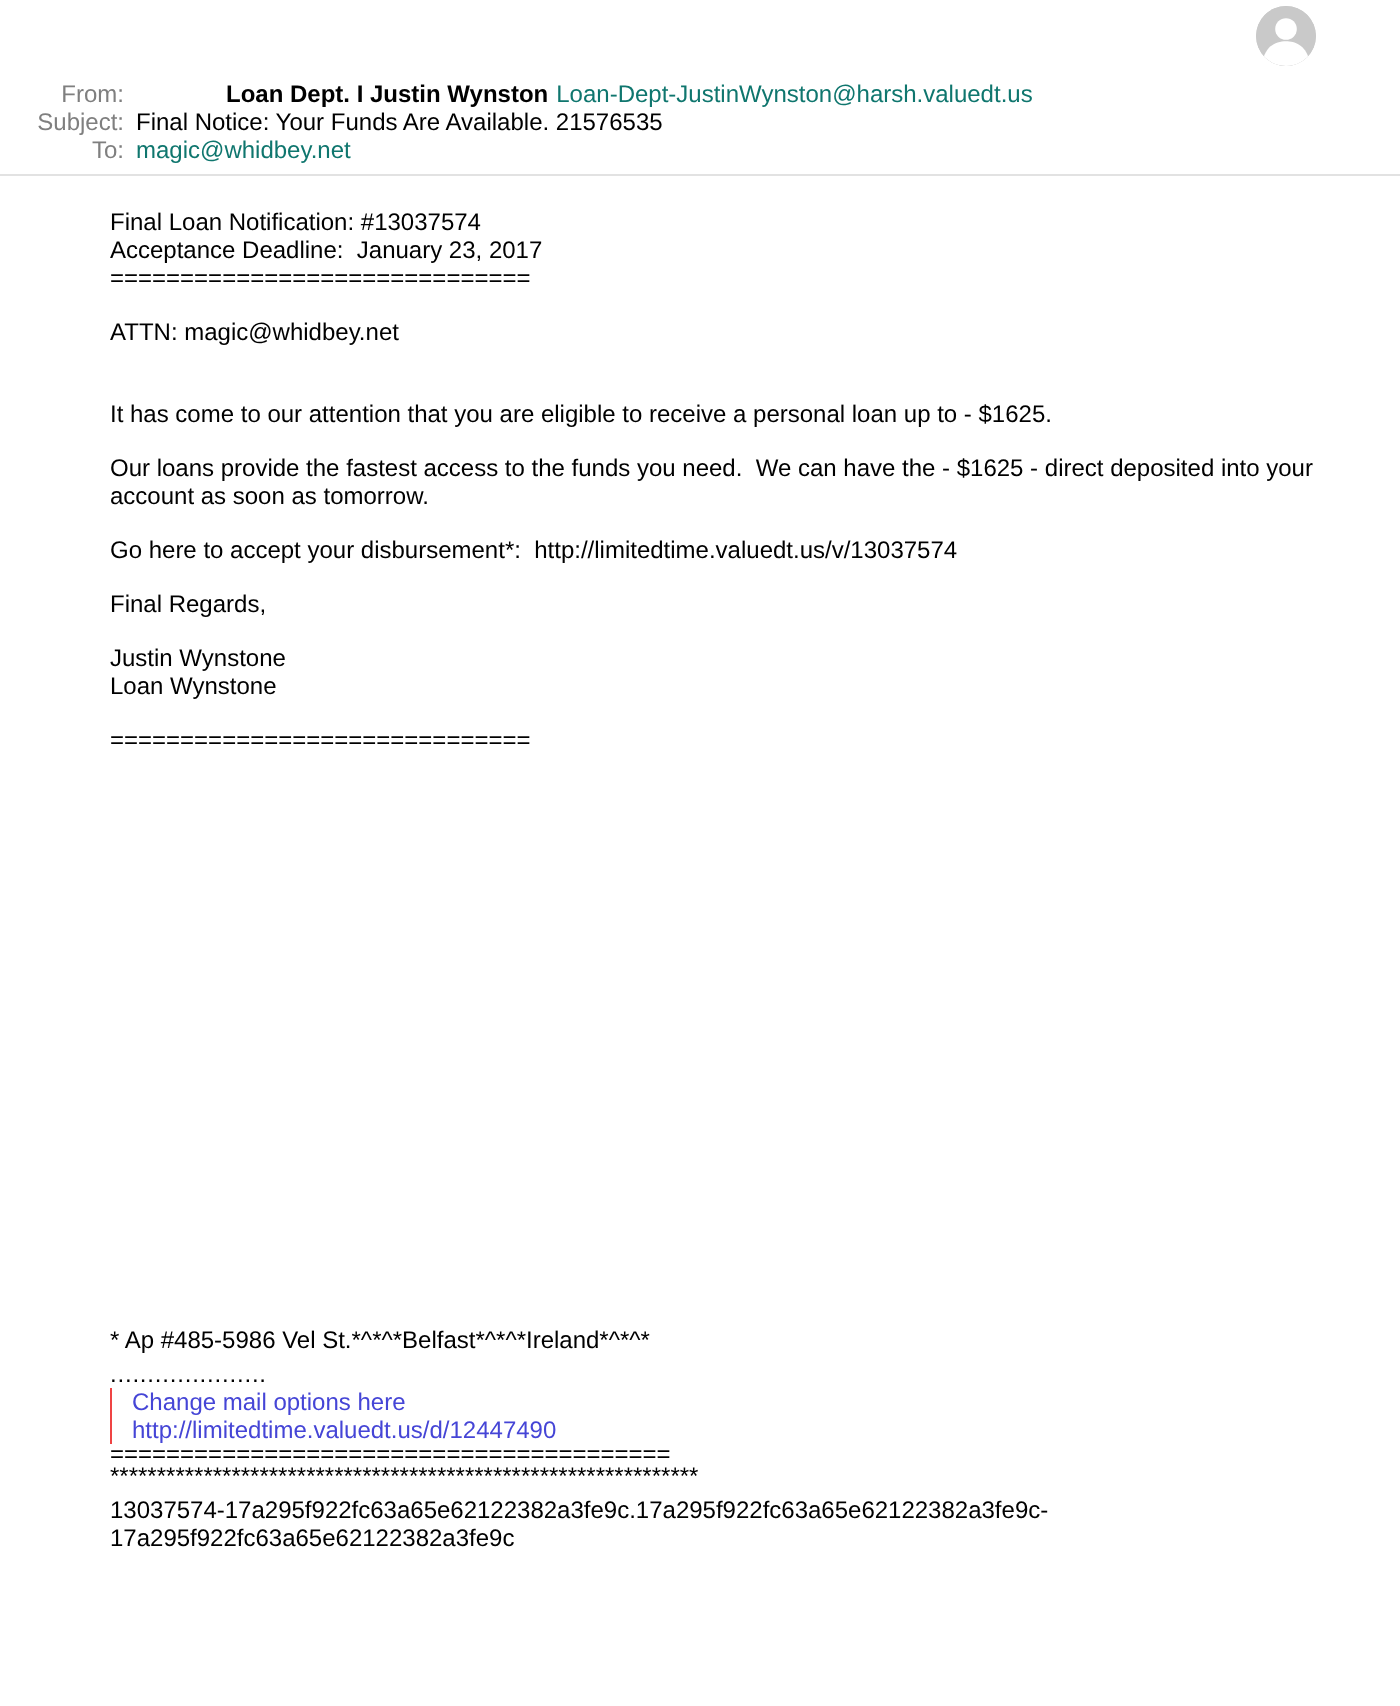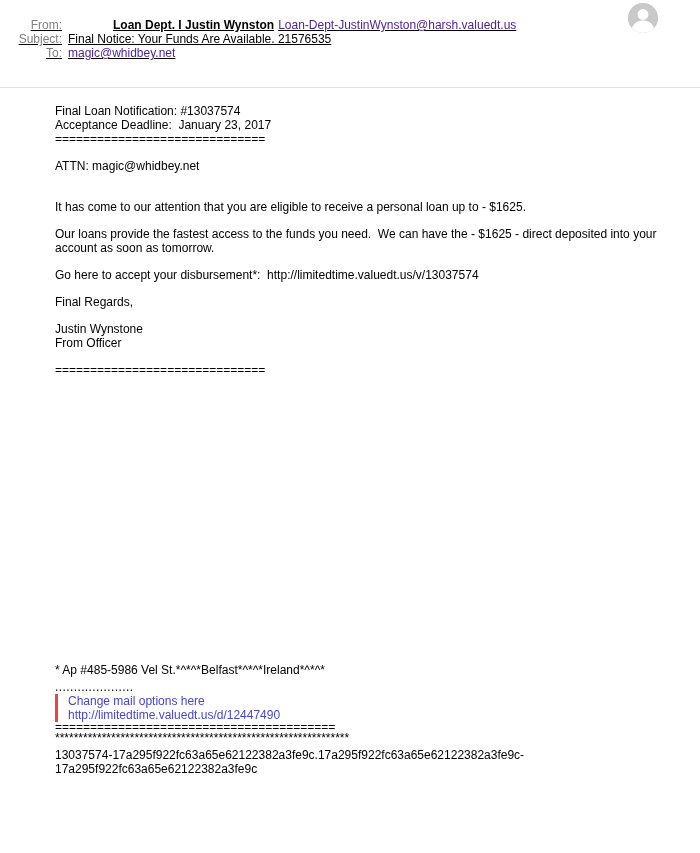--- a/index.html
+++ b/index.html
@@ -6,29 +6,29 @@
   html, body { background: #ffffff; }
   body {
     width: 700px; height: 853px;
     font-family: "Liberation Sans", "DejaVu Sans", sans-serif;
     font-size: 12px; color: #000000;
     position: relative; overflow: hidden;
   }
   .page { position: relative; width: 700px; height: 853px; background: #fff; }
 
   
-  .email-header { padding-top: 18px; padding-left: 10px; position: relative; text-decoration: underline; }
+  .email-header { padding-top: 40px; padding-left: 10px; position: relative; }
   .hrow { display: flex; line-height: 14px; }
   .hlabel {
     width: 52px; flex: 0 0 52px; text-align: right;
     color: #7f7f7f; white-space: pre;
   }
   .hvalue { margin-left: 6px; white-space: pre-wrap; color: #000; }
   .hvalue .bold { font-weight: bold; margin-left: 45px; }
-  .gray { color: #4c1d95; }
+  .gray { color: #0f766e; }
   .from-email { margin-left: 4px; }
 
   .avatar {
     position: absolute; left: 628px; top: 3px;
     width: 30px; height: 30px; border-radius: 50%;
     overflow: hidden; background: #c9c9c9;
   }
 
   .divider {
     position: absolute; left: 0; top: 87px;
@@ -40,21 +40,21 @@
   .line { line-height: 14px; white-space: pre-wrap; }
   .mt1 { margin-top: 13px; }   
   .mt2 { margin-top: 27px; }   
 
   .big-gap { height: 286px; }
 
   
   .dots-line { line-height: 9px; margin-top: 6px; white-space: pre; letter-spacing: 0.4px; }
   .quote-block {
     margin-top: 2px;
-    border-left: 3px solid #ef4444;
+    border-left: 1px solid #ef4444;
     padding-left: 10px;
   }
   .quote-block .line { color: #4545d6; }
   .quote-block a { color: #4545d6; text-decoration: none; cursor: pointer; }
   .rule-line { line-height: 11px; white-space: pre; }
   .hash-block { margin-top: 4px; }
 </style>
 </head>
 <body>
 
@@ -96,21 +96,21 @@
 
     <div class="line mt2">It has come to our attention that you are eligible to receive a personal loan up to - $1625.</div>
 
     <div class="line mt1">Our loans provide the fastest access to the funds you need.  We can have the - $1625 - direct deposited into your account as soon as tomorrow.</div>
 
     <div class="line mt1">Go here to accept your disbursement*:  http://limitedtime.valuedt.us/v/13037574</div>
 
     <div class="line mt1">Final Regards,</div>
 
     <div class="line mt1">Justin Wynstone</div>
-    <div class="line">From Officer</div>
+    <div class="line">Loan Wynstone</div>
 
 
     <div class="line mt1">==============================</div>
 
     <div class="big-gap"></div>
 
     <div class="line">* Ap #485-5986 Vel St.*^*^*Belfast*^*^*Ireland*^*^*</div>
 
     <div class="dots-line">.....................</div>
 

